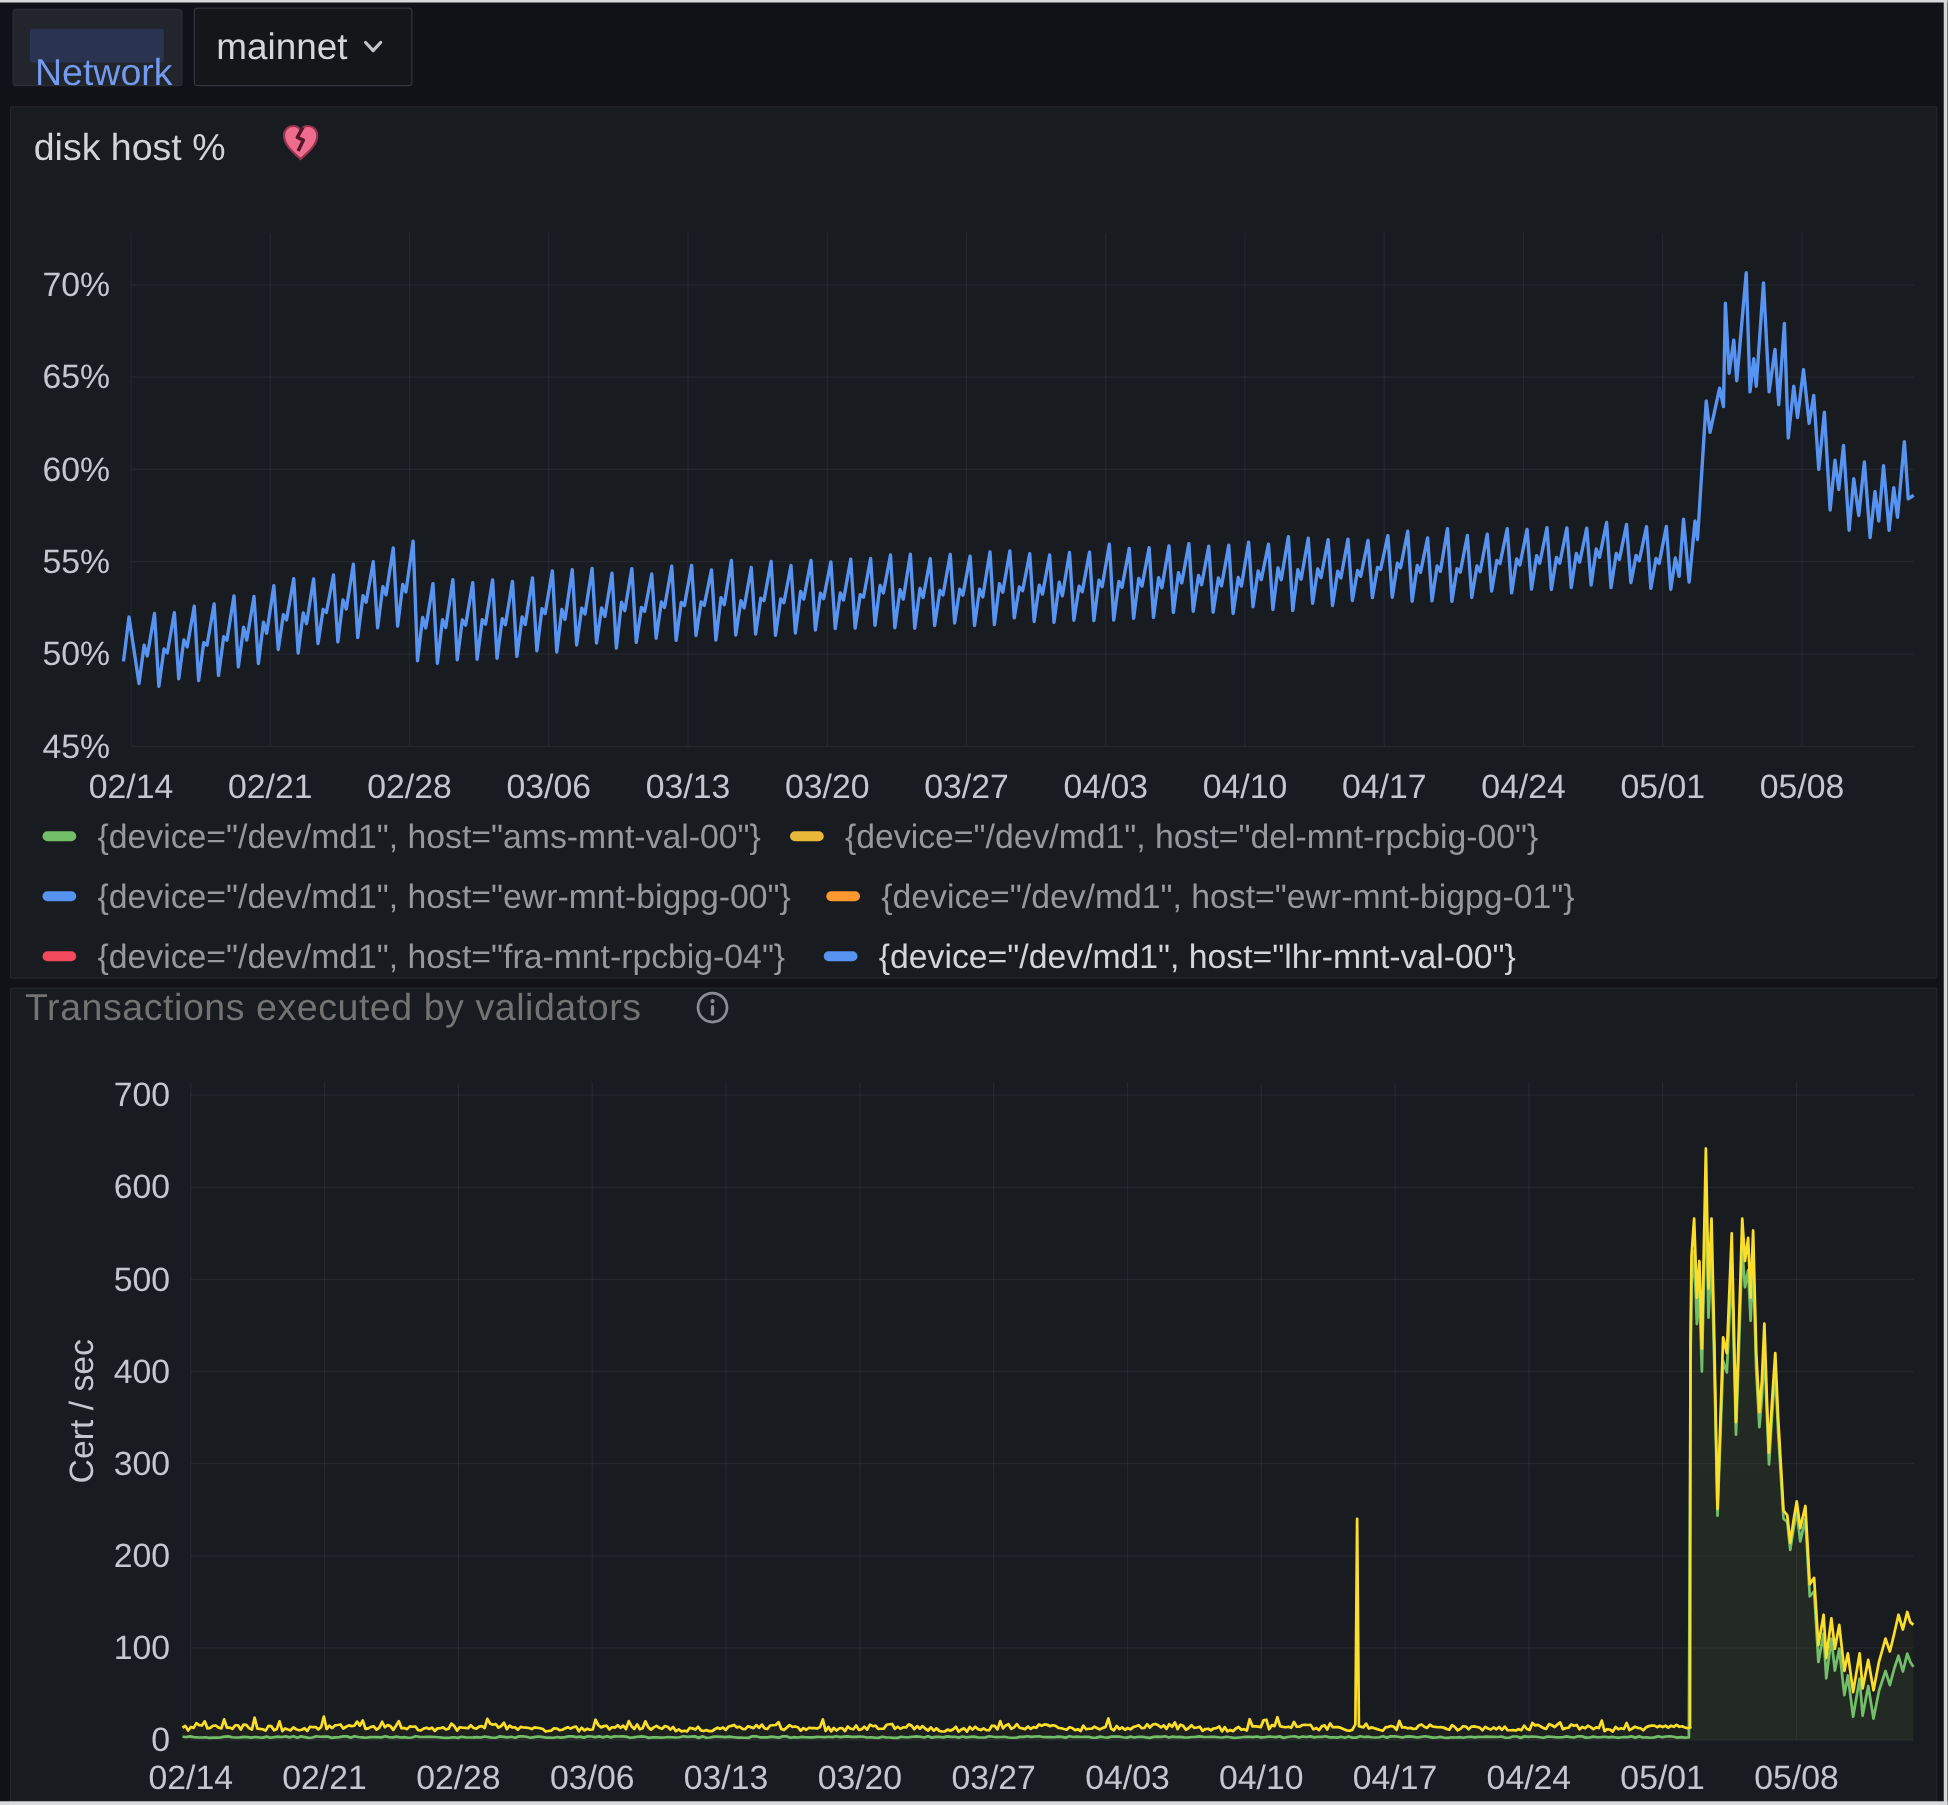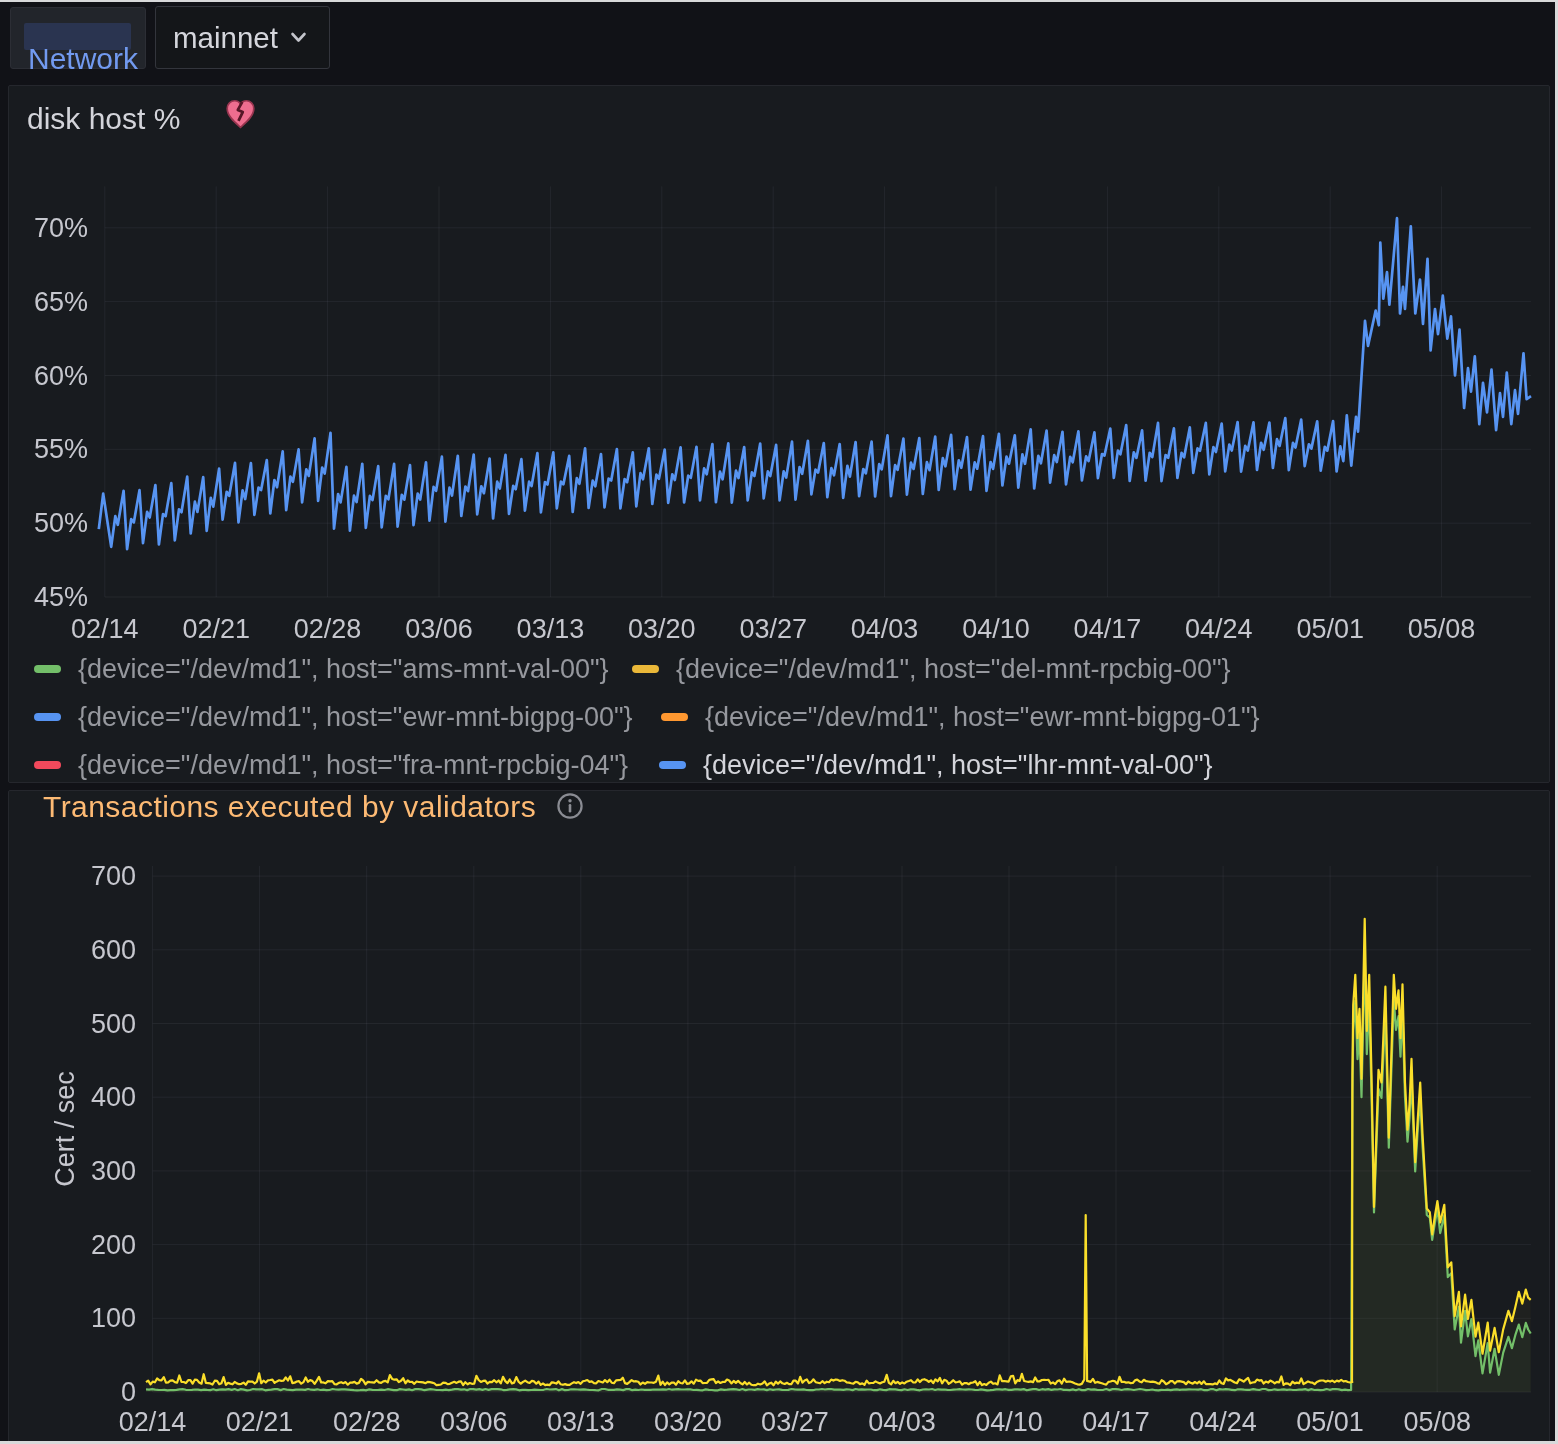--- a/index.html
+++ b/index.html
@@ -83,21 +83,21 @@
     <div style="position:absolute;left:78px;top:702px;font-size:27px;color:#96989e;white-space:nowrap">{device="/dev/md1", host="ewr-mnt-bigpg-00"}</div>
     <div style="position:absolute;left:661px;top:713px;width:27px;height:8px;border-radius:4px;background:#FF9830"></div>
     <div style="position:absolute;left:705px;top:702px;font-size:27px;color:#96989e;white-space:nowrap">{device="/dev/md1", host="ewr-mnt-bigpg-01"}</div>
     <div style="position:absolute;left:34px;top:761px;width:27px;height:8px;border-radius:4px;background:#F2495C"></div>
     <div style="position:absolute;left:78px;top:750px;font-size:27px;color:#96989e;white-space:nowrap">{device="/dev/md1", host="fra-mnt-rpcbig-04"}</div>
     <div style="position:absolute;left:659px;top:761px;width:27px;height:8px;border-radius:4px;background:#5794F2"></div>
     <div style="position:absolute;left:703px;top:750px;font-size:27px;color:#d4d5db;white-space:nowrap">{device="/dev/md1", host="lhr-mnt-val-00"}</div>
   </div>
 
 <div class="panel" style="left:8px;top:790px;width:1542px;height:660px;"></div>
-<div style="position:absolute;left:43px;top:790px;font-size:30px;font-weight:500;letter-spacing:0.45px;color:#fdba74;">Transactions executed by validators</div>
+<div style="position:absolute;left:20px;top:790px;font-size:30px;font-weight:500;letter-spacing:0.45px;color:#737373;">Transactions executed by validators</div>
 <svg style="position:absolute;left:556px;top:792px;" width="28" height="28" viewBox="0 0 28 28">
   <circle cx="14" cy="14" r="11.6" fill="none" stroke="#8a8c93" stroke-width="2.2"></circle>
   <circle cx="14" cy="8.8" r="1.7" fill="#8a8c93"></circle>
   <rect x="12.7" y="12" width="2.6" height="8.6" rx="1.3" fill="#8a8c93"></rect>
 </svg>
 <svg style="position:absolute;left:0;top:800px;" width="1558" height="644" viewBox="0 800 1558 644">
   <g class="grid">
 <line x1="152.6" y1="1392.0" x2="1531.0" y2="1392.0"></line>
 <line x1="152.6" y1="1318.3" x2="1531.0" y2="1318.3"></line>
 <line x1="152.6" y1="1244.6" x2="1531.0" y2="1244.6"></line>

